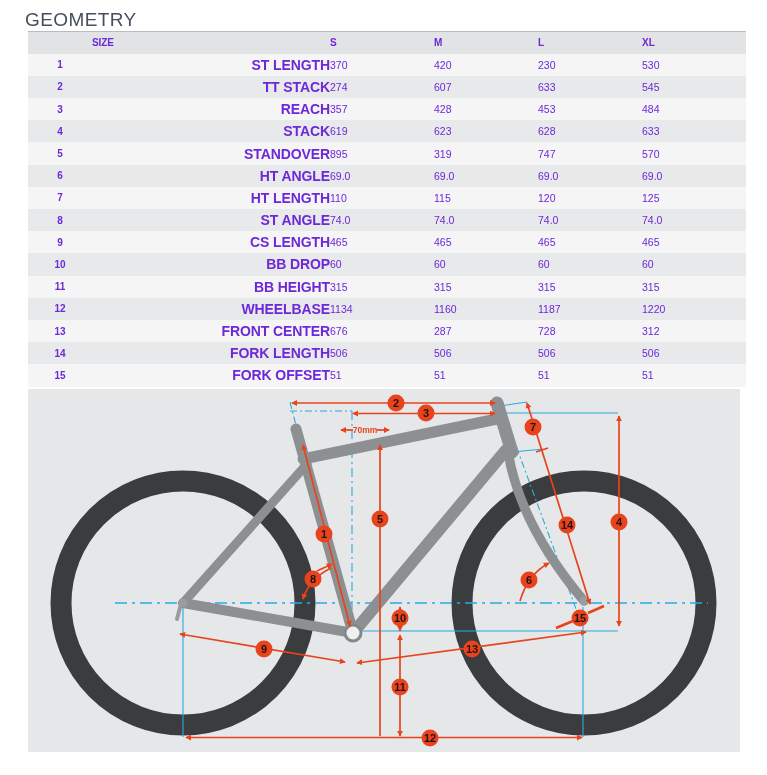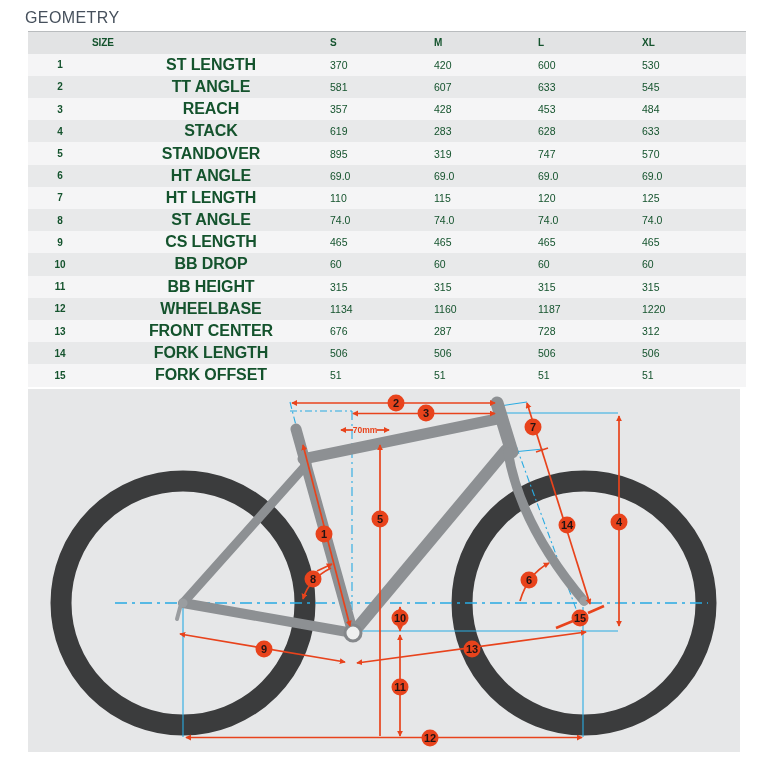--- a/index.html
+++ b/index.html
@@ -3,37 +3,37 @@
 <meta charset="utf-8">
 <style>
   html,body{margin:0;padding:0;}
   body{
     width:767px;height:775px;position:relative;background:#ffffff;
     font-family:"Liberation Sans", sans-serif;
     -webkit-font-smoothing:antialiased;
   }
   .page-title{
     position:absolute;left:25px;top:9px;
-    font-size:16px;font-weight:500;color:#46505c;letter-spacing:.4px;
+    font-size:19px;font-weight:500;color:#46505c;letter-spacing:.4px;
   }
   .geo-table{
     position:absolute;left:28px;top:31px;width:710px;
     border-collapse:collapse;table-layout:fixed;
     border-top:1px solid #b9bcbe;
-    color:#14532d;
+    color:#6d28d9;
   }
   .geo-table tr{height:22.2px;}
   .geo-table th,.geo-table td{
     padding:0;vertical-align:middle;white-space:nowrap;overflow:hidden;
   }
   .geo-table thead tr{background:#e2e3e4;}
   .geo-table tbody tr.odd{background:#f5f5f6;}
   .geo-table tbody tr.even{background:#e8e9ea;}
   .c-num{width:64px;text-align:center;font-size:10px;font-weight:700;}
-  .c-label{width:238px;text-align:center;padding-left:5px;font-size:16px;font-weight:700;letter-spacing:-0.1px;}
+  .c-label{width:238px;text-align:right;padding-left:5px;font-size:14px;font-weight:700;letter-spacing:-0.1px;}
   .c-val{width:104px;text-align:left;padding-left:3px;font-size:10.5px;font-weight:400;}
   .geo-table thead th{font-size:10px;font-weight:700;text-align:left;}
   .geo-table thead th.c-num{text-align:center;}
   .diagram-wrap{position:absolute;left:28px;top:389px;width:712px;height:363px;}
   svg{display:block;}
   .callout-num{font-size:11px;font-weight:700;fill:#231414;}
   .dim-text{font-size:8.5px;font-weight:700;fill:#e8431c;}
 </style>
 </head>
 <body>
@@ -50,44 +50,44 @@
       <th class="c-val">L</th>
       <th class="c-val">XL</th>
     </tr>
   </thead>
   <tbody>
       <tr class="odd">
         <td class="c-num">1</td>
         <td class="c-label">ST LENGTH</td>
         <td class="c-val">370</td>
         <td class="c-val">420</td>
-        <td class="c-val">600</td>
+        <td class="c-val">230</td>
         <td class="c-val">530</td>
       </tr>
       <tr class="even">
         <td class="c-num">2</td>
-        <td class="c-label">TT ANGLE</td>
-        <td class="c-val">581</td>
+        <td class="c-label">TT STACK</td>
+        <td class="c-val">274</td>
         <td class="c-val">607</td>
         <td class="c-val">633</td>
         <td class="c-val">545</td>
       </tr>
       <tr class="odd">
         <td class="c-num">3</td>
         <td class="c-label">REACH</td>
         <td class="c-val">357</td>
         <td class="c-val">428</td>
         <td class="c-val">453</td>
         <td class="c-val">484</td>
       </tr>
       <tr class="even">
         <td class="c-num">4</td>
         <td class="c-label">STACK</td>
         <td class="c-val">619</td>
-        <td class="c-val">283</td>
+        <td class="c-val">623</td>
         <td class="c-val">628</td>
         <td class="c-val">633</td>
       </tr>
       <tr class="odd">
         <td class="c-num">5</td>
         <td class="c-label">STANDOVER</td>
         <td class="c-val">895</td>
         <td class="c-val">319</td>
         <td class="c-val">747</td>
         <td class="c-val">570</td>

